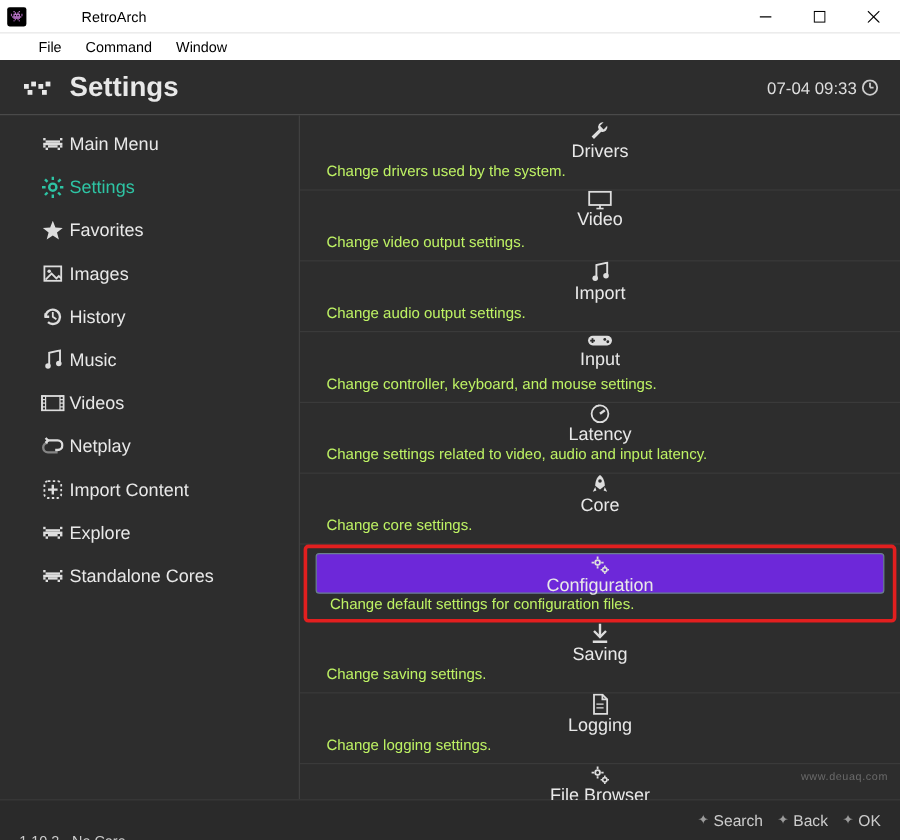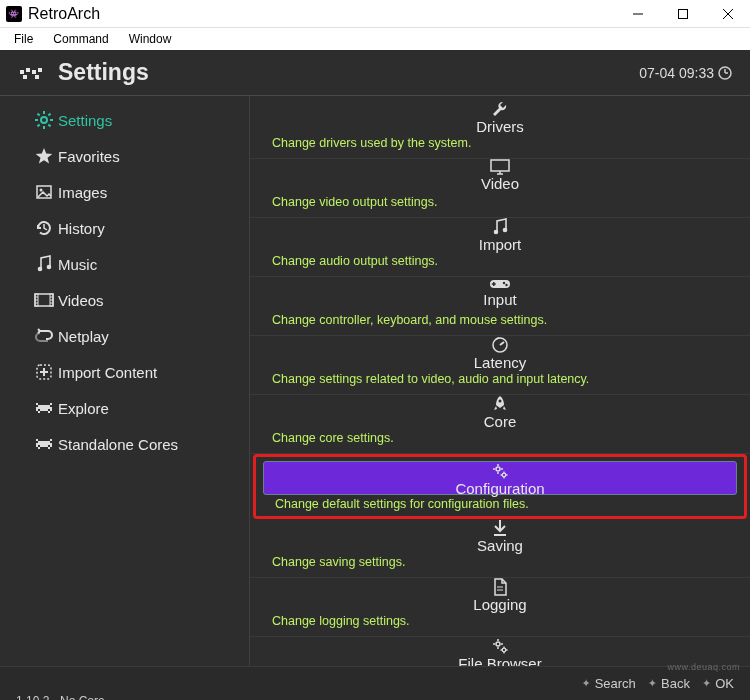--- a/index.html
+++ b/index.html
@@ -1,22 +1,22 @@
 <!DOCTYPE html>
 <html><head>
 <meta charset="utf-8">
 <style>
   * { box-sizing: border-box; margin: 0; padding: 0; }
   body { width: 750px; height: 700px; font-family: -apple-system, BlinkMacSystemFont, "Segoe UI", Arial, sans-serif; background: #fff; overflow: hidden; }
   .titlebar { height: 28px; background: #fff; display: flex; align-items: center; border-bottom: 1px solid #e0e0e0; }
   .titlebar-appicon { width: 16px; height: 16px; margin: 0 6px; background: #000; border-radius: 2px; display: flex; align-items: center; justify-content: center; color: #fff; font-size: 9px; }
-  .titlebar-title { font-size: 16px; flex: 1; }
+  .titlebar-title { font-size: 12px; flex: 1; margin-left: 40px; }
   .win-btns { display: flex; }
   .win-btn { width: 45px; height: 28px; display: flex; align-items: center; justify-content: center; font-size: 13px; font-family: Arial; }
-  .menubar { height: 22px; background: #fff; display: flex; align-items: center; padding: 0 4px; font-size: 12px; }
+  .menubar { height: 22px; background: #fff; display: flex; align-items: center; padding: 0 22px; font-size: 12px; }
   .menubar span { padding: 0 10px; }
   .app { background: #2d2d2d; width: 100%; height: calc(700px - 28px - 22px); color: #e8e8e8; display: flex; flex-direction: column; position: relative; }
   .app-header { height: 46px; display: flex; align-items: center; padding: 0 18px; border-bottom: 1px solid #4a4a4a; }
   .app-header .hicon { width: 28px; margin-right: 12px; display: flex; align-items: center; }
   .app-header h1 { font-size: 23px; font-weight: 600; flex: 1; }
   .clock { font-size: 14px; color: #ddd; display: flex; align-items: center; gap: 4px; }
   .app-body { flex: 1; display: flex; overflow: hidden; }
   .sidebar { width: 250px; border-right: 1px solid #404040; padding-top: 6px; }
   .sidebar-item { display: flex; align-items: center; height: 36px; padding: 0 12px 0 30px; font-size: 15px; cursor: pointer; }
   .sidebar-item .sicon { width: 28px; display: flex; justify-content: center; color: #ddd; }
@@ -27,21 +27,21 @@
   .setting-row .row-head { display: flex; align-items: center; height: 34px; padding: 0 12px; border-radius: 3px; font-size: 15px; flex-direction: column; }
   .setting-row .row-icon { width: 28px; display: flex; justify-content: center; color: #ddd; }
   .setting-row .row-desc { font-size: 12.5px; color: #bef264; padding: 2px 12px 0 12px; }
   .setting-row.highlight { border: 3px solid #e21f1f; border-radius: 4px; padding: 4px 7px 5px 7px; margin: 0 3px; }
   .setting-row.highlight .row-head { background: #6d28d9; border: 1px solid #6a8090; }
   .footer { height: 34px; display: flex; align-items: center; padding: 0 16px; font-size: 13px; color: #ccc; border-top: 1px solid #3a3a3a; background: #2a2a2a; }
   .footer .status { flex: 1; font-size: 12px; margin-top: 35px; }
   .footer .hint { display: flex; align-items: center; gap: 4px; margin-left: 12px; }
   .hint-icon { font-size: 11px; opacity: .7; }
   svg { display: block; }
-  .watermark { position: absolute; bottom: 28px; right: 10px; font-size: 9px; color: #6a6a6a; letter-spacing: .5px; }
+  .watermark { position: absolute; bottom: 48px; right: 10px; font-size: 9px; color: #6a6a6a; letter-spacing: .5px; }
 </style>
 </head>
 <body>
 
 <div class="titlebar">
   <div class="titlebar-appicon">👾</div>
   <div class="titlebar-title">RetroArch</div>
   <div class="win-btns">
     <div class="win-btn">
       <svg width="10" height="10">
@@ -88,20 +88,38 @@
       <svg width="14" height="14">
           <circle cx="7" cy="7" r="6" fill="none" stroke="#ccc" stroke-width="1.5"></circle>
           <line x1="7" y1="7" x2="7" y2="3" stroke="#ccc" stroke-width="1.5"></line>
           <line x1="7" y1="7" x2="10" y2="7" stroke="#ccc" stroke-width="1.5"></line>
         </svg>
     </div>
   </div>
 
   <div class="app-body">
     <div class="sidebar" id="sidebar">
+        <div class="sidebar-item">
+          <span class="sicon">
+            <svg width="20" height="14" viewBox="0 0 20 14">
+              <g fill="#ddd">
+                <rect x="2" y="2" width="2" height="2"></rect>
+                <rect x="16" y="2" width="2" height="2"></rect>
+                <rect x="4" y="4" width="12" height="2"></rect>
+                <rect x="2" y="6" width="16" height="2"></rect>
+                <rect x="2" y="8" width="2" height="2"></rect>
+                <rect x="6" y="8" width="8" height="2"></rect>
+                <rect x="16" y="8" width="2" height="2"></rect>
+                <rect x="4" y="10" width="2" height="2"></rect>
+                <rect x="14" y="10" width="2" height="2"></rect>
+              </g>
+            </svg>
+          </span>
+          <span>Main Menu</span>
+        </div>
         <div class="sidebar-item active">
           <span class="sicon">
             <svg width="18" height="18" viewBox="0 0 18 18">
               <circle cx="9" cy="9" r="3" fill="none" stroke="#2ec4a4" stroke-width="2"></circle>
               <g stroke="#2ec4a4" stroke-width="2">
                 <line x1="9" y1="0" x2="9" y2="3"></line>
                 <line x1="9" y1="15" x2="9" y2="18"></line>
                 <line x1="0" y1="9" x2="3" y2="9"></line>
                 <line x1="15" y1="9" x2="18" y2="9"></line>
                 <line x1="2.5" y1="2.5" x2="4.6" y2="4.6"></line>

